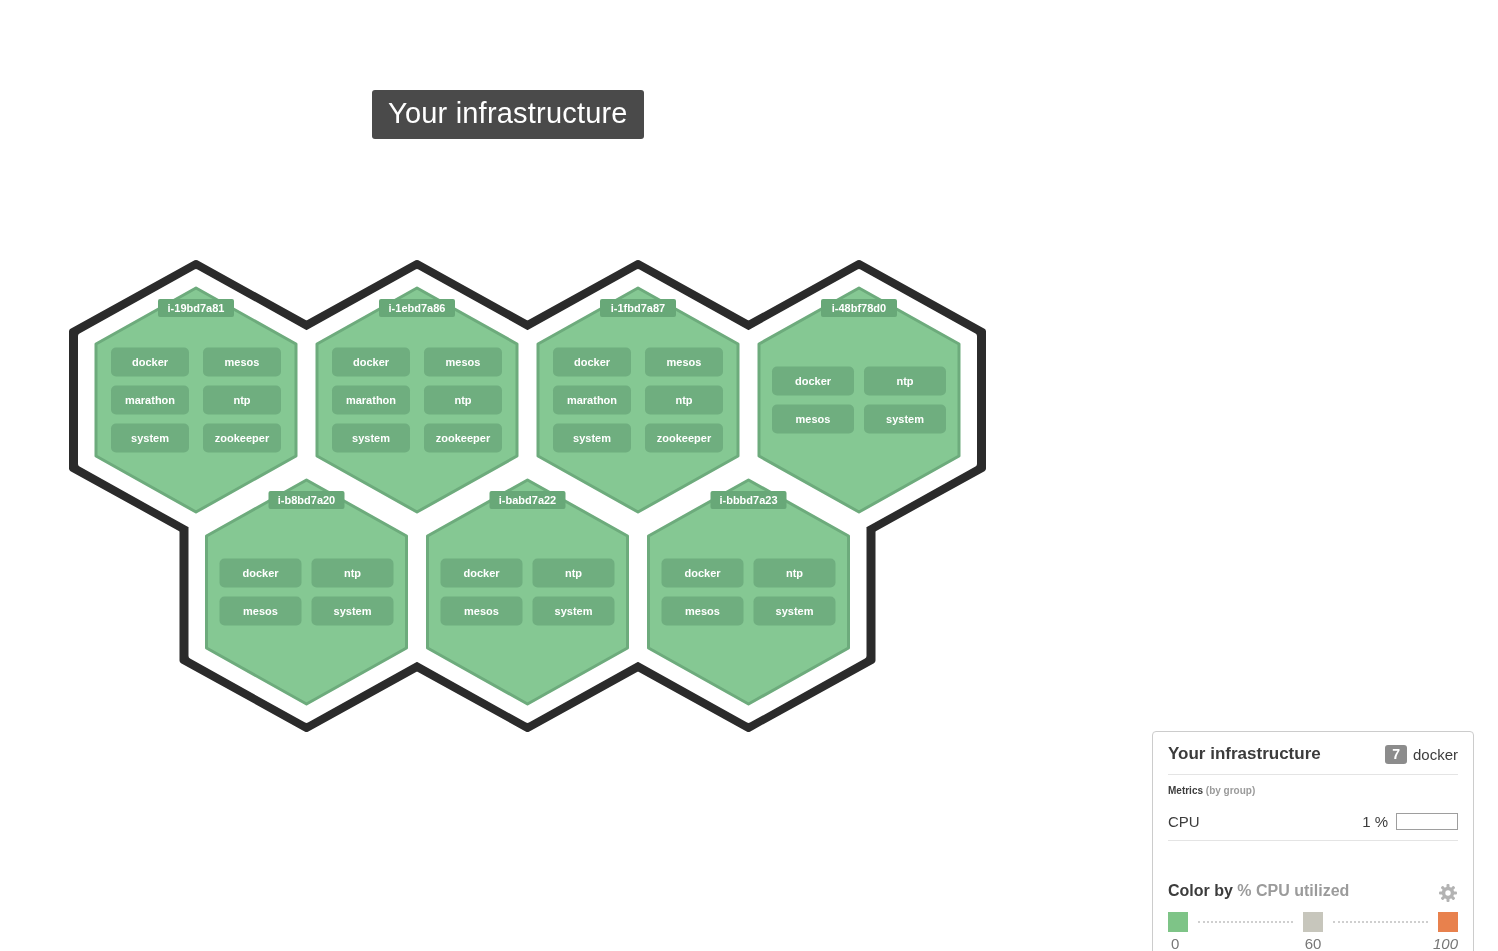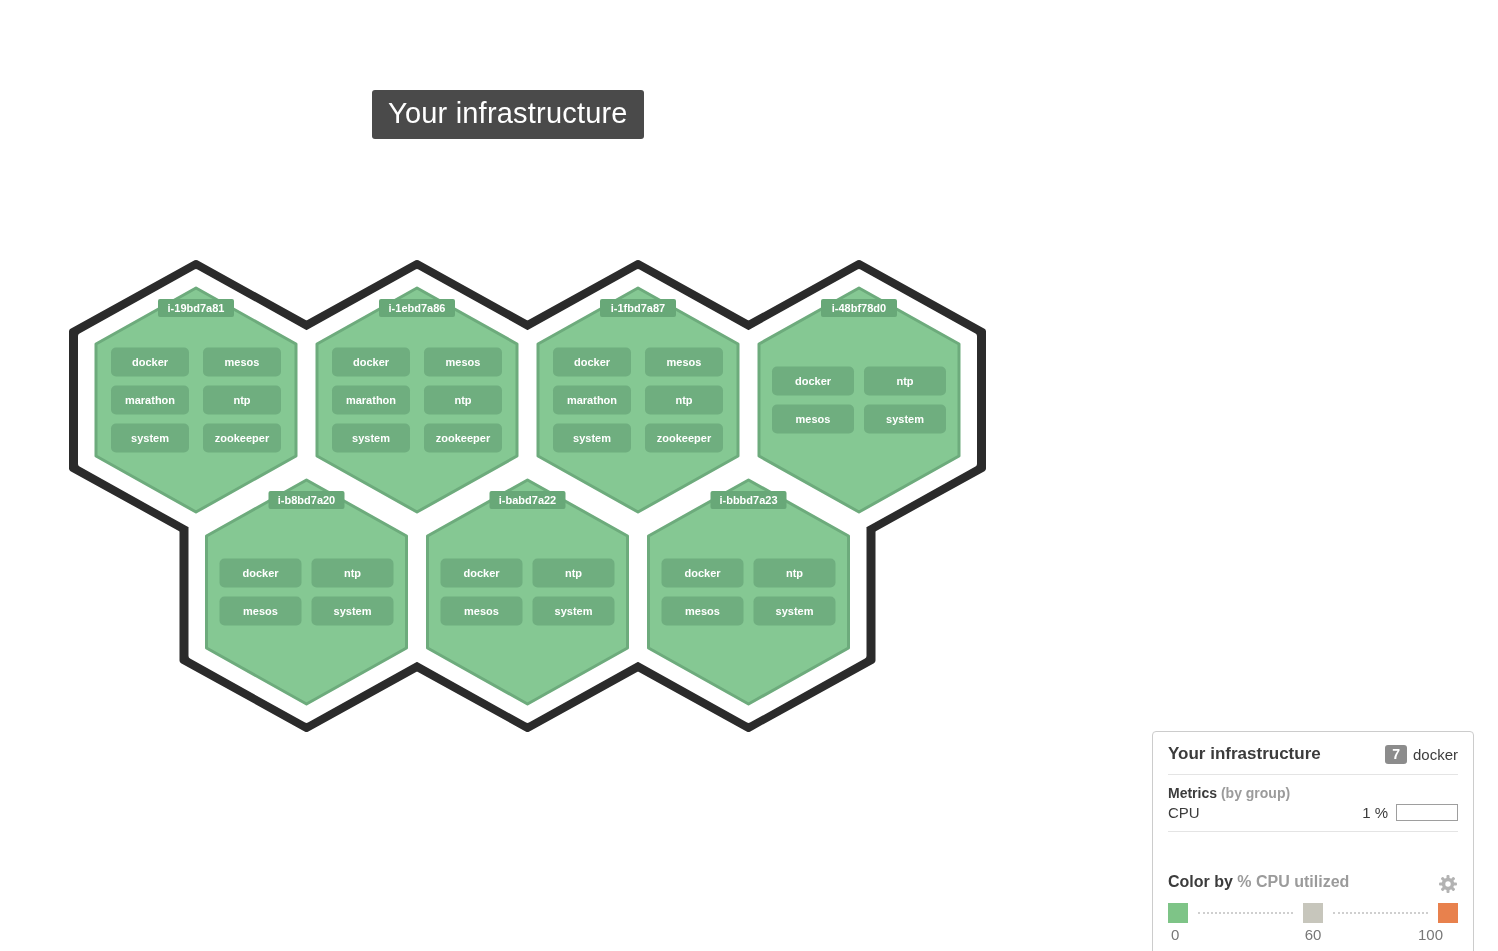--- a/index.html
+++ b/index.html
@@ -48,26 +48,26 @@
   .host-badge {
     background: #8c8c8c; color: #ffffff;
     font-weight: bold; font-size: 14px;
     border-radius: 3px;
     padding: 1px 7px 2px 7px;
   }
   .panel hr {
     border: none; border-top: 1px solid #e4e4e4;
     margin: 10px 0;
   }
-  .metrics-line { font-size: 14px; }
+  .metrics-line { font-size: 10px; }
   .metrics-label { font-weight: bold; color: #3c3c3c; }
   .metrics-sub { font-weight: bold; color: #9b9b9b; }
   .metric-row {
     display: flex; align-items: center; justify-content: space-between;
-    margin-top: 3px; font-size: 15px; color: #3c3c3c;
+    margin-top: 17px; font-size: 15px; color: #3c3c3c;
   }
   .metric-right { display: flex; align-items: center; gap: 8px; }
   .metric-value-box {
     width: 62px; height: 17px;
     border: 1px solid #9e9e9e;
     background: #ffffff;
   }
   .colorby-row {
     display: flex; align-items: flex-start; justify-content: space-between;
     font-size: 16px;
@@ -88,21 +88,21 @@
     height: 0;
   }
   .scale-labels {
     display: flex; justify-content: space-between;
     margin-top: 3px;
     font-size: 15px; color: #777777;
   }
   .scale-labels span { width: 40px; }
   .scale-labels .lab-min { text-align: left; padding-left: 3px; }
   .scale-labels .lab-mid { text-align: center; }
-  .scale-labels .lab-max { text-align: left; }
+  .scale-labels .lab-max { text-align: right; font-style: italic; }
 </style>
 </head>
 <body>
 
 <svg id="hexmap-svg" width="1498" height="951" viewBox="0 0 1498 951">
     <polygon points="196,263 320,331.5 320,468.5 196,537 72,468.5 72,331.5" fill="#2b2b2b" stroke="#2b2b2b" stroke-width="6" stroke-linejoin="round"></polygon>
     <polygon points="417,263 541,331.5 541,468.5 417,537 293,468.5 293,331.5" fill="#2b2b2b" stroke="#2b2b2b" stroke-width="6" stroke-linejoin="round"></polygon>
     <polygon points="638,263 762,331.5 762,468.5 638,537 514,468.5 514,331.5" fill="#2b2b2b" stroke="#2b2b2b" stroke-width="6" stroke-linejoin="round"></polygon>
     <polygon points="859,263 983,331.5 983,468.5 859,537 735,468.5 735,331.5" fill="#2b2b2b" stroke="#2b2b2b" stroke-width="6" stroke-linejoin="round"></polygon>
     <polygon points="306.5,455 430.5,523.5 430.5,660.5 306.5,729 182.5,660.5 182.5,523.5" fill="#2b2b2b" stroke="#2b2b2b" stroke-width="6" stroke-linejoin="round"></polygon>

